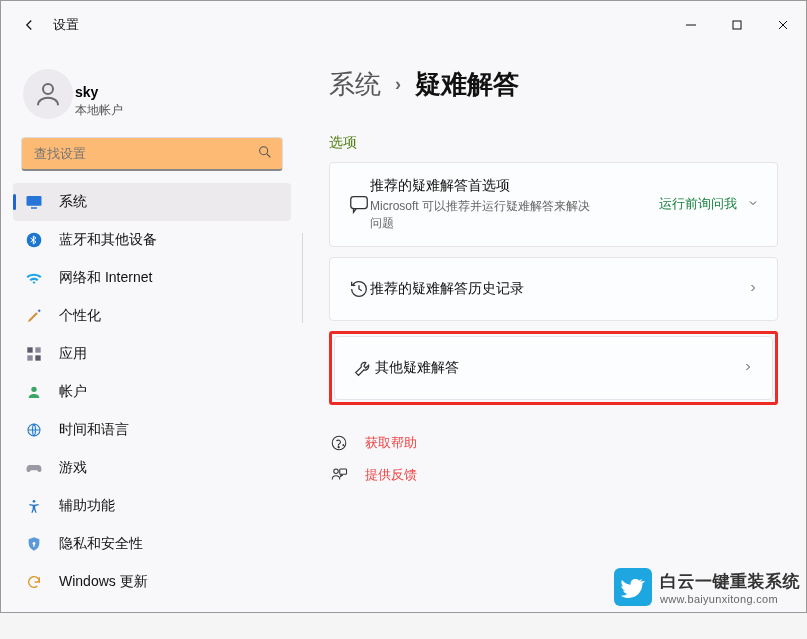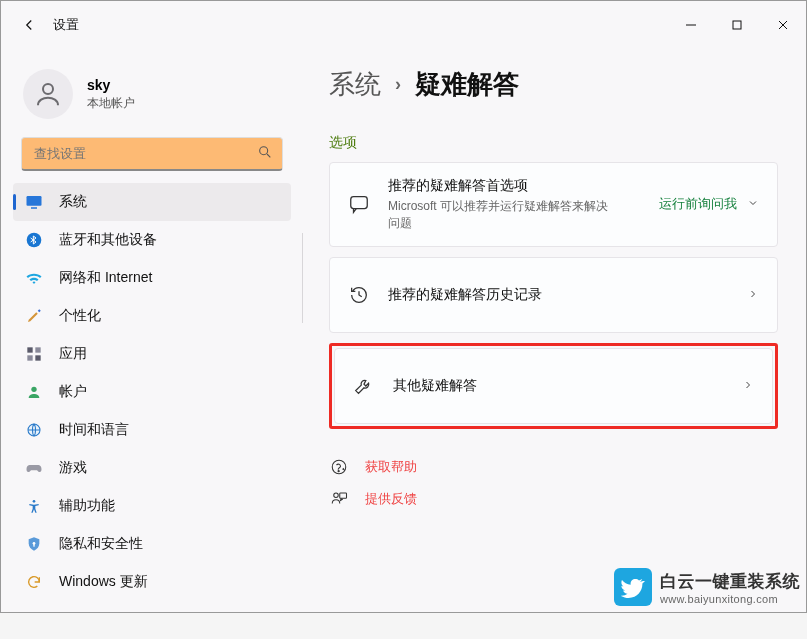--- a/index.html
+++ b/index.html
@@ -8,49 +8,49 @@
   
   .titlebar { height: 48px; display: flex; align-items: center; padding: 0 0 0 8px; }
   .titlebar .back { width: 40px; height: 40px; display: flex; align-items: center; justify-content: center; color: #111; }
   .titlebar .title { font-size: 13px; color: #111; margin-left: 4px; }
   .titlebar .spacer { flex: 1; }
   .winbtn { width: 46px; height: 32px; display: flex; align-items: center; justify-content: center; color: #111; }
   .winbtn svg { width: 12px; height: 12px; }
   
   .body { display: flex; height: calc(639px - 48px); }
   .left { width: 302px; padding: 12px 0 0 0; border-right: none; position: relative; }
-  .profile { display: flex; align-items: center; padding: 8px 20px 18px 22px; gap: 14px; }
+  .profile { display: flex; align-items: flex-end; padding: 8px 20px 18px 22px; gap: 2px; }
   .avatar { width: 50px; height: 50px; border-radius: 50%; background: #eceaee; display: flex; align-items: center; justify-content: center; color: #6c6b6f; }
   .avatar svg { width: 30px; height: 30px; }
   .profile .uname { font-size: 14px; font-weight: 600; }
   .profile .uacct { font-size: 12px; color: #555; margin-top: 2px; }
   .searchwrap { padding: 0 20px 12px 20px; }
   .searchbox { position: relative; }
   .searchbox input { width: 100%; height: 34px; background: #fdba74; border: 1px solid #ddd; border-bottom: 2px solid #888; border-radius: 4px; padding: 0 36px 0 12px; font-size: 13px; outline: none; color: #111; }
   .searchbox .sicon { position: absolute; right: 10px; top: 50%; transform: translateY(-50%); color: #555; }
   .nav { padding: 0 12px 0 12px; }
   .nav-item { height: 38px; display: flex; align-items: center; gap: 16px; padding: 0 12px; border-radius: 4px; font-size: 14px; color: #111; position: relative; cursor: pointer; }
   .nav-item.sel { background: #eceaec; }
   .nav-item.sel::before { content: ""; position: absolute; left: 0; top: 50%; transform: translateY(-50%); width: 3px; height: 16px; background: #1f66d0; border-radius: 2px; }
   .nav-item .nicon { width: 18px; height: 18px; display: flex; align-items: center; justify-content: center; }
   .sepline { position: absolute; right: 0; top: 184px; width: 1px; height: 90px; background: #d8d6d9; }
   
   .right { flex: 1; padding: 18px 28px 0 26px; position: relative; }
   .breadcrumb { display: flex; align-items: center; gap: 14px; font-size: 26px; font-weight: 600; color: #111; }
   .breadcrumb .sys { color: #555; font-weight: 500; }
   .breadcrumb .chev { color: #666; font-size: 18px; }
   .section-label { font-size: 14px; color: #4d7c0f; margin-top: 32px; }
-  .card { background: #fcfdfe; border: 1px solid #e6e4e8; border-radius: 4px; margin-top: 10px; display: flex; align-items: center; padding: 14px 18px; gap: 18px; position: relative; }
+  .card { background: #fcfdfe; border: 1px solid #e6e4e8; border-radius: 4px; margin-top: 10px; display: flex; align-items: center; padding: 14px 18px; position: relative; }
   .card .cicon { width: 22px; height: 22px; color: #333; display: flex; align-items: center; justify-content: center; flex-shrink: 0; }
   .card .ctext { flex: 1; }
   .card .ctitle { font-size: 14px; color: #111; }
   .card .csub { font-size: 12px; color: #666; margin-top: 3px; line-height: 1.4; max-width: 230px; }
   .card .cright { font-size: 13px; color: #15803d; display: flex; align-items: center; gap: 10px; }
   .card .cright .chev2 { color: #444; }
-  .card.row { padding: 26px 18px; }
+  .card.row { padding: 20px 18px; }
   .card.row .chev3 { margin-left: auto; color: #444; }
   .highlight-box { border: 3px solid #ee2a24; border-radius: 3px; padding: 2px; margin-top: 10px; }
   .highlight-box .card { margin-top: 0; }
   .help-links { margin-top: 22px; }
   .hlink { display: flex; align-items: center; gap: 16px; font-size: 13px; color: #ef4444; padding: 6px 0; cursor: pointer; }
   .hlink .hicon { width: 20px; height: 20px; color: #333; display: flex; align-items: center; justify-content: center; }
   
   .watermark { position: absolute; right: 6px; bottom: 6px; display: flex; align-items: center; gap: 8px; }
   .wm-badge { width: 38px; height: 38px; background: #1ea6e0; border-radius: 6px; display: flex; align-items: center; justify-content: center; color: #fff; }
   .wm-text { display: flex; flex-direction: column; }

